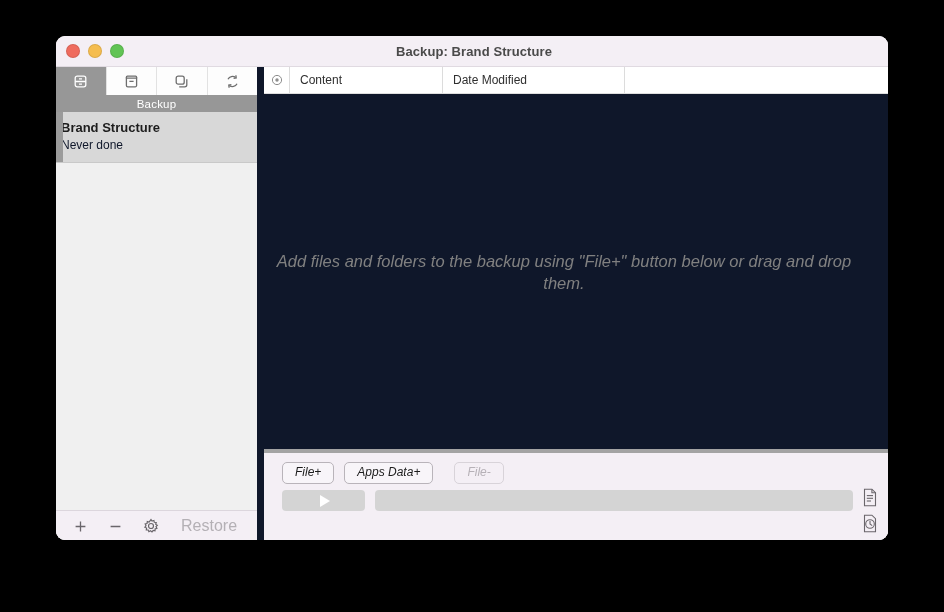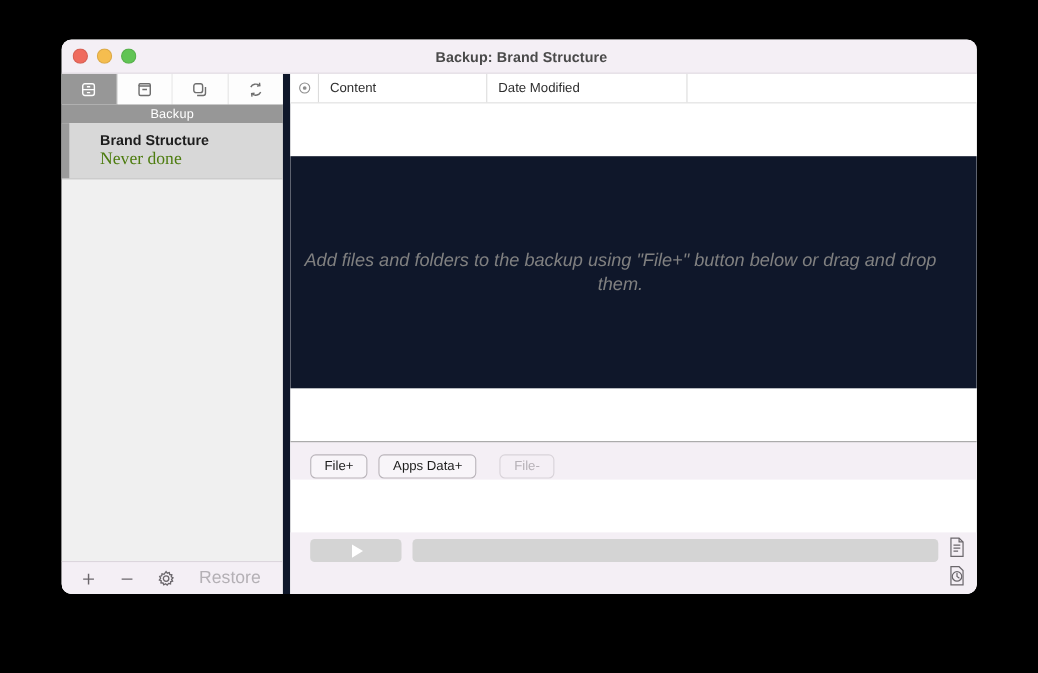--- a/index.html
+++ b/index.html
@@ -101,43 +101,42 @@
     font-size: 11.5px;
     display: flex;
     align-items: center;
     justify-content: center;
     letter-spacing: 0.2px;
   }
 
   .list-item {
     position: relative;
     background: #d8d8d8;
-    padding: 8px 10px 9px 35px;
+    padding: 8px 10px 9px 5px;
     border-bottom: 1px solid #c9c9c9;
     cursor: default;
   }
   .list-item::before {
     content: "";
     position: absolute;
     left: 0; top: 0; bottom: 0;
     width: 7px;
     background: #9b9b9b;
   }
   .list-title {
     font-size: 13px;
     font-weight: bold;
     color: #1d1d1d;
     line-height: 16px;
   }
   .list-sub {
-    font-size: 16px;
-    color: #4d7c0f;
+    font-size: 12px;
+    color: #0f172a;
     line-height: 16px;
     margin-top: 1px;
-    font-family: Liberation Serif, serif;
   }
   .sidebar-fill { flex: 1; background: #f0f0f0; }
 
   .sidebar-footer {
     height: 30px;
     background: #f4eff5;
     border-top: 1px solid #dcd6dd;
     display: flex;
     align-items: center;
     padding-left: 16px;
@@ -157,21 +156,20 @@
     margin-left: 4px;
     cursor: default;
   }
 
   
   .main {
     flex: 1;
     display: flex;
     flex-direction: column;
     background: #ffffff;
-    gap: 48px;
   }
   .col-header {
     display: flex;
     height: 26px;
     background: #ffffff;
     border-bottom: 1px solid #dedede;
     align-items: stretch;
     font-size: 12px;
     color: #2f2f2f;
   }
@@ -199,27 +197,28 @@
   .empty-text {
     width: 600px;
     text-align: center;
     font-size: 16.5px;
     color: #808080;
     line-height: 22px;
   }
 
   .action-bar {
     background: #f4eff5;
-    border-top: 1px solid #a3a3a3;
+    border-top: 4px solid #a3a3a3;
     padding: 9px 0 0 18px;
     display: flex;
     gap: 10px;
     align-items: center;
     height: 35px;
     box-sizing: border-box;
+    font-style: italic;
   }
   .pill {
     font-size: 12px;
     color: #1c1c1c;
     background: #f8f5f9;
     border: 1px solid #b9b4ba;
     border-radius: 5px;
     padding: 3px 12px 4px;
     line-height: 13px;
     cursor: default;

